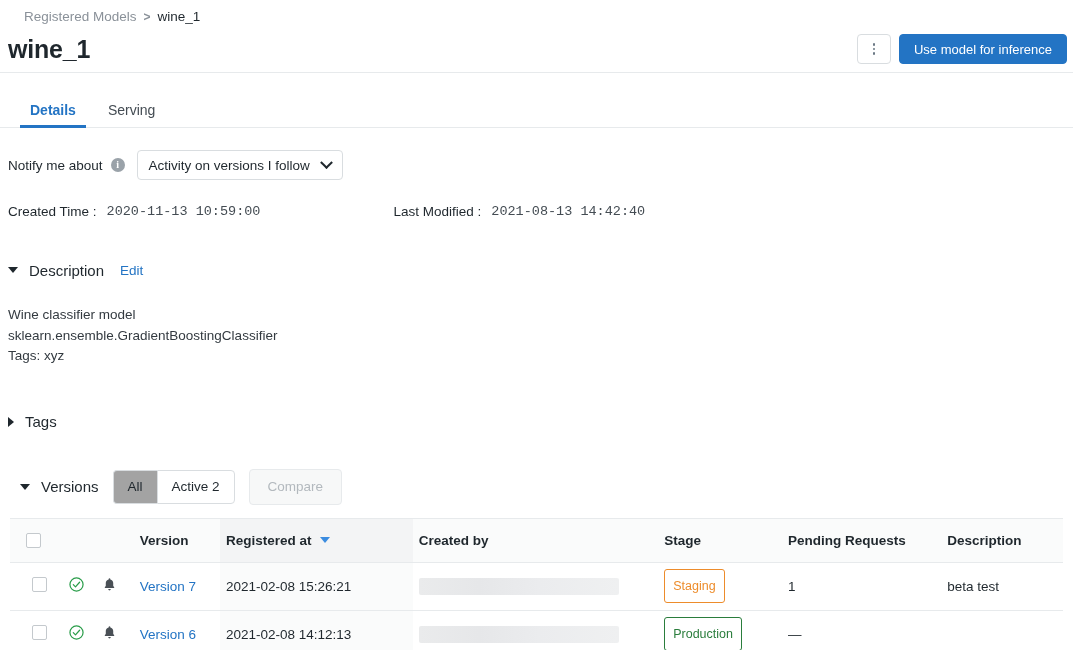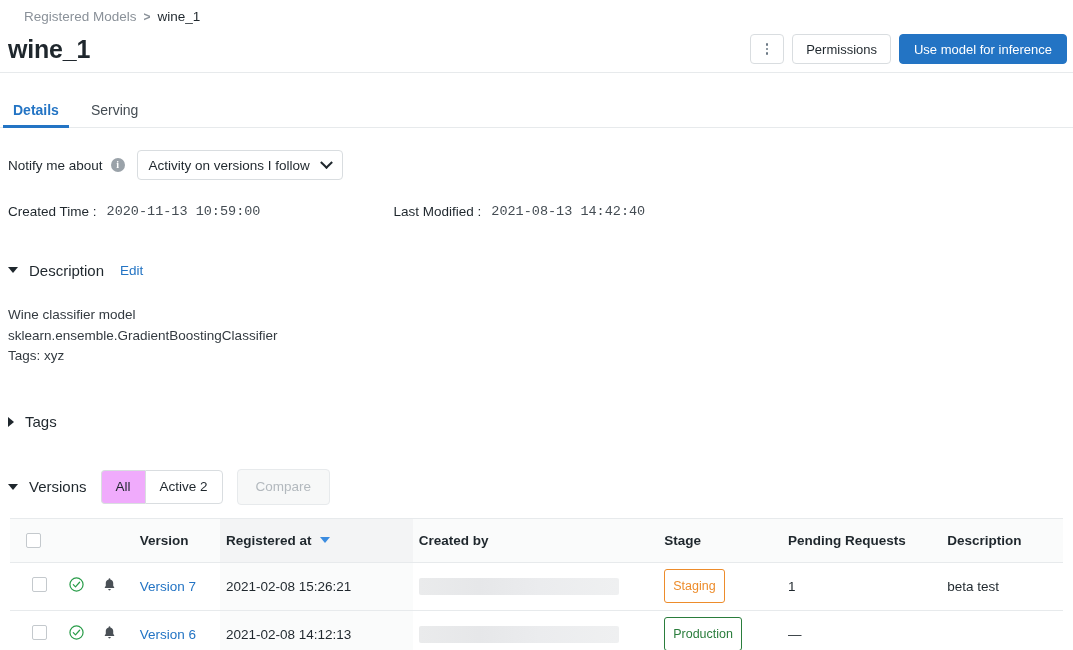--- a/index.html
+++ b/index.html
@@ -60,21 +60,21 @@
   .btn-primary {
     background: #2374c4; border-color: #2374c4; color: #ffffff;
     padding: 0 14px; font-size: 13px;
   }
 
   .header-rule { height: 1px; background: #e7eaec; margin: 0; }
 
   
   .tabs {
     display: flex; align-items: flex-end;
-    padding: 0 0 0 3px;
+    padding: 0 0 0 20px;
     height: 42px;
     border-bottom: 1px solid #e7eaec;
     margin-top: 13px;
   }
   .tab {
     font-size: 14px; color: #444c53;
     padding: 0 10px 9px 10px;
     margin-right: 12px;
     cursor: pointer;
     position: relative;
@@ -155,36 +155,36 @@
     padding-left: 8px;
     margin-top: 25px;
     font-size: 13.5px;
     color: #333a40;
     line-height: 20.5px;
   }
 
   
   .versions-row {
     display: flex; align-items: center;
-    padding-left: 8px;
+    padding-left: 20px;
     height: 34px;
   }
   .versions-row .section-title { margin-right: 14px; }
   .segmented { display: inline-flex; }
   .seg-btn {
     height: 34px; min-width: 42px;
     border: 1px solid #d9dde0;
     background: #ffffff;
     font-size: 13.5px; color: #1f272d;
     display: inline-flex; align-items: center; justify-content: center;
     padding: 0 14px; cursor: pointer;
   }
   .seg-btn.first { border-radius: 4px 0 0 4px; border-right: none; }
   .seg-btn.last { border-radius: 0 4px 4px 0; }
-  .seg-btn.selected { background: #f0abfc; }
+  .seg-btn.selected { background: #a3a3a3; }
   .btn-compare {
     height: 36px; margin-left: 14px;
     border: 1px solid #e7eaec; border-radius: 4px;
     background: #f7f8f8; color: #b3b9be;
     font-size: 13.5px; padding: 0 18px;
     display: inline-flex; align-items: center; justify-content: center;
     cursor: default;
   }
 
   
@@ -268,21 +268,20 @@
 <div class="page-header">
   <div class="page-title">wine_1</div>
   <div class="header-actions">
     <div class="btn btn-icon">
       <span class="dots">
           <i></i>
           <i></i>
           <i></i>
         </span>
     </div>
-    <div class="btn">Permissions</div>
     <div class="btn btn-primary">Use model for inference</div>
   </div>
 </div>
 <div class="header-rule"></div>
 
 <div class="tabs">
   <div class="tab active">Details</div>
   <div class="tab">Serving</div>
 </div>
 

